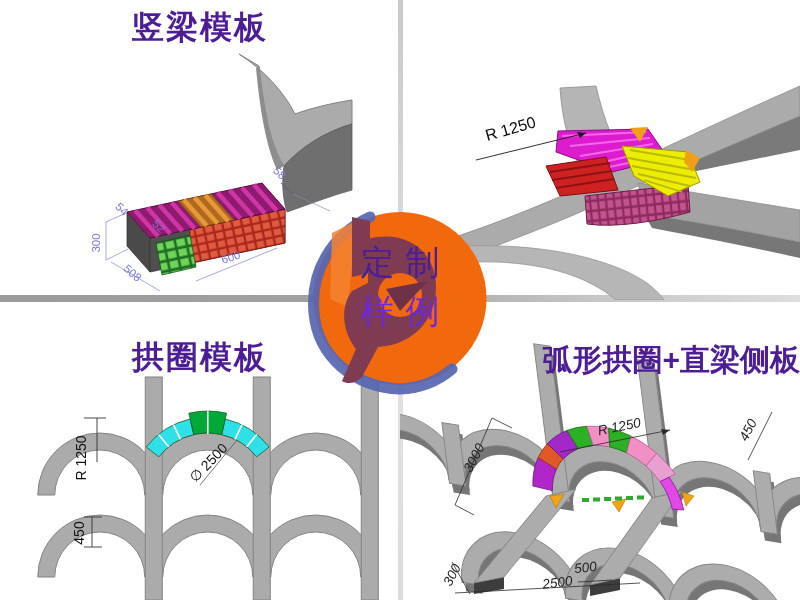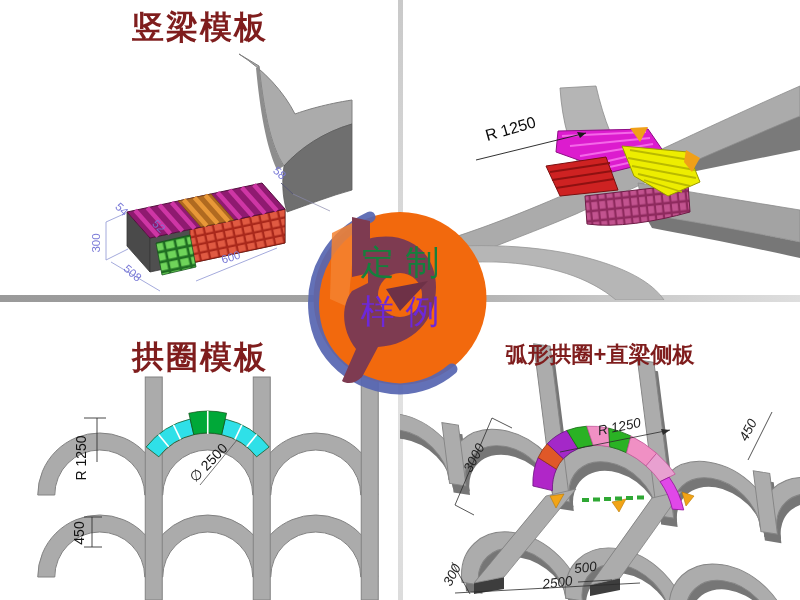--- a/index.html
+++ b/index.html
@@ -4,30 +4,30 @@
 <style>
   html,body{margin:0;padding:0;background:#fff;}
   .canvas{position:relative;width:800px;height:600px;background:#fff;overflow:hidden;
           font-family:"Liberation Sans",sans-serif;}
   .vdivider{position:absolute;left:398px;top:0;width:5px;height:600px;
             background:linear-gradient(to bottom,#c9c9c9 0%,#d6d6d6 30%,#e2e2e2 60%,#dcdcdc 100%);}
   .hdivider{position:absolute;left:0;top:295px;width:800px;height:7px;
             background:linear-gradient(to right,#9a9a9a 0%,#a2a2a2 45%,#c6c6c6 75%,#dedede 100%);}
   .qsvg{position:absolute;width:400px;height:300px;}
   #q1{left:0;top:0;} #q2{left:400px;top:0;} #q3{left:0;top:300px;} #q4{left:400px;top:300px;}
-  .title{position:absolute;width:400px;text-align:center;color:#7f1d1d;font-weight:600;
+  .title{position:absolute;width:400px;text-align:center;color:#4c1d95;font-weight:600;
          font-size:32px;letter-spacing:2px;white-space:nowrap;}
   #t1{left:0;top:6px;} #t2{left:400px;top:8px;}
-  #t3{left:0;top:336px;text-align:center;} #t4{left:400px;top:340px;font-size:22px;letter-spacing:0;}
+  #t3{left:0;top:336px;text-align:center;} #t4{left:400px;top:340px;font-size:30px;letter-spacing:0;text-align:right;}
   .dimtext{font-family:"Liberation Sans",sans-serif;}
   .wm{position:absolute;left:312px;top:211px;width:176px;height:176px;}
   .wm svg{position:absolute;left:0;top:0;overflow:visible;}
   .wm-t{position:absolute;left:0;width:176px;text-align:center;font-size:34px;font-weight:500;
         letter-spacing:11px;text-indent:11px;white-space:nowrap;}
-  .wm-t1{top:29px;color:#15803d;}
+  .wm-t1{top:29px;color:#4c1d95;}
   .wm-t2{top:78px;color:#6d28d9;}
 </style>
 </head>
 <body>
 
 <div class="canvas">
 
   <div class="vdivider"></div>
   <div class="hdivider"></div>
 

